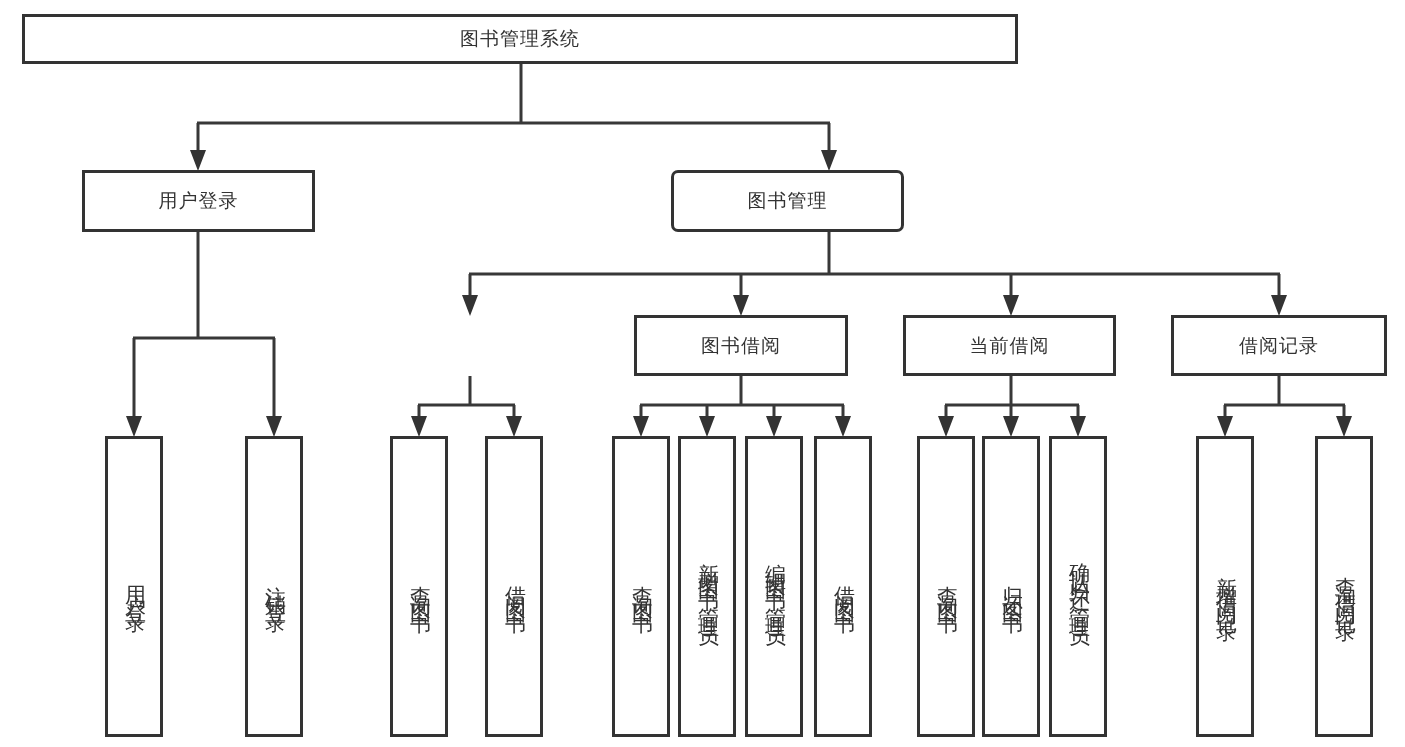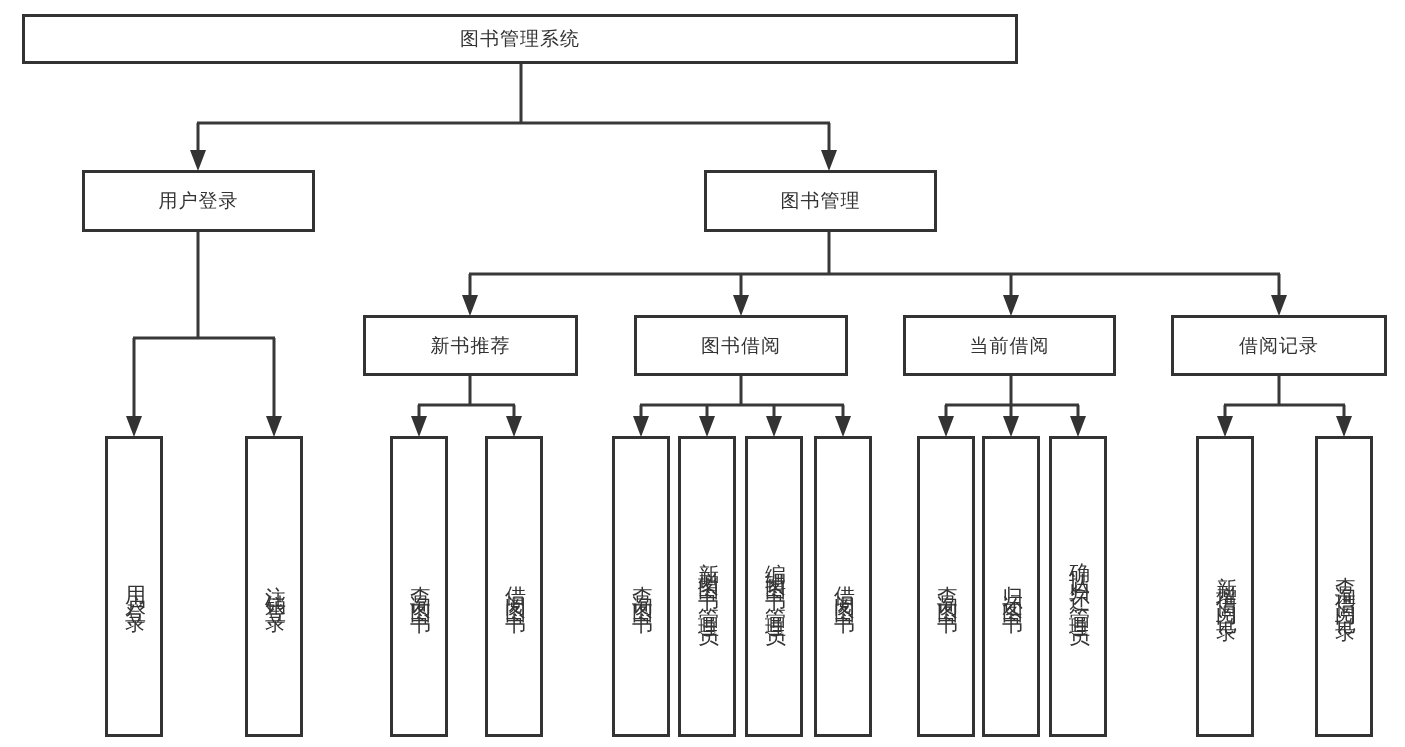--- a/index.html
+++ b/index.html
@@ -108,27 +108,24 @@
       M1336 416 H1352 L1344 437 Z"></path>
   </svg>
 
   <div class="node" style="left:22px;top:14px;width:996px;height:50px;">
     <span class="lbl">图书管理系统</span>
   </div>
 
   <div class="node" style="left:82px;top:170px;width:233px;height:62px;">
     <span class="lbl">用户登录</span>
   </div>
-  <div class="node" style="left:704px;top:170px;width:233px;height:62px;">
+  <div class="node" style="left:671px;top:170px;width:233px;height:62px;border-radius:7px;">
     <span class="lbl">图书管理</span>
   </div>
 
-  <div class="node" style="left:363px;top:315px;width:215px;height:61px;">
-    <span class="lbl">新书推荐</span>
-  </div>
   <div class="node" style="left:903px;top:315px;width:213px;height:61px;">
     <span class="lbl">当前借阅</span>
   </div>
   <div class="node" style="left:634px;top:315px;width:214px;height:61px;">
     <span class="lbl">图书借阅</span>
   </div>
   <div class="node" style="left:1171px;top:315px;width:216px;height:61px;">
     <span class="lbl">借阅记录</span>
   </div>
 

